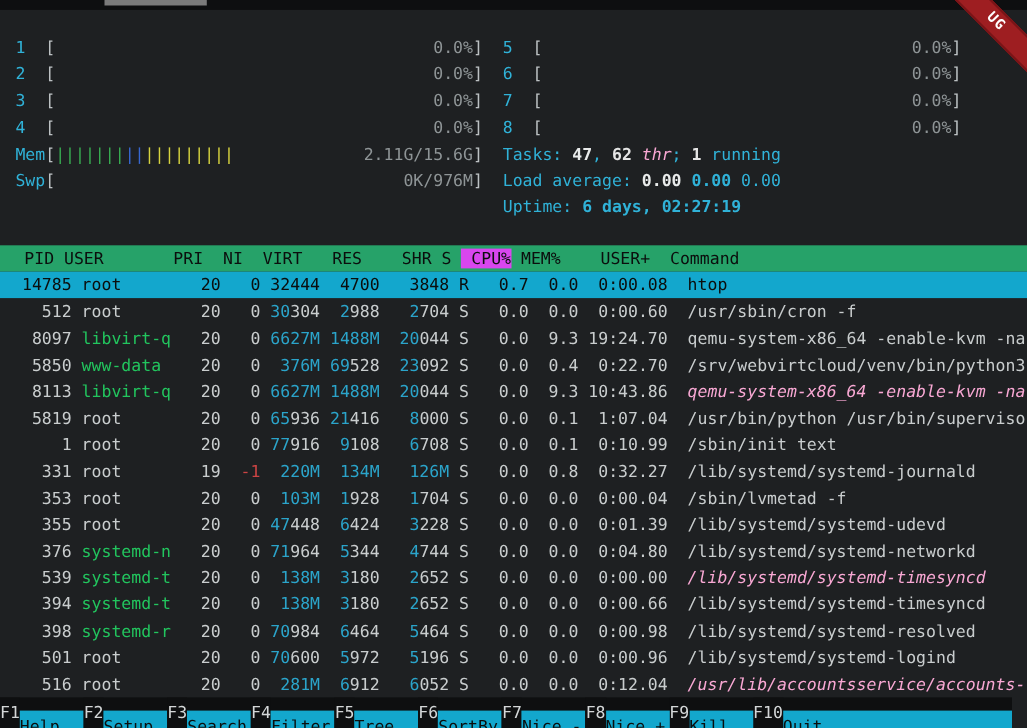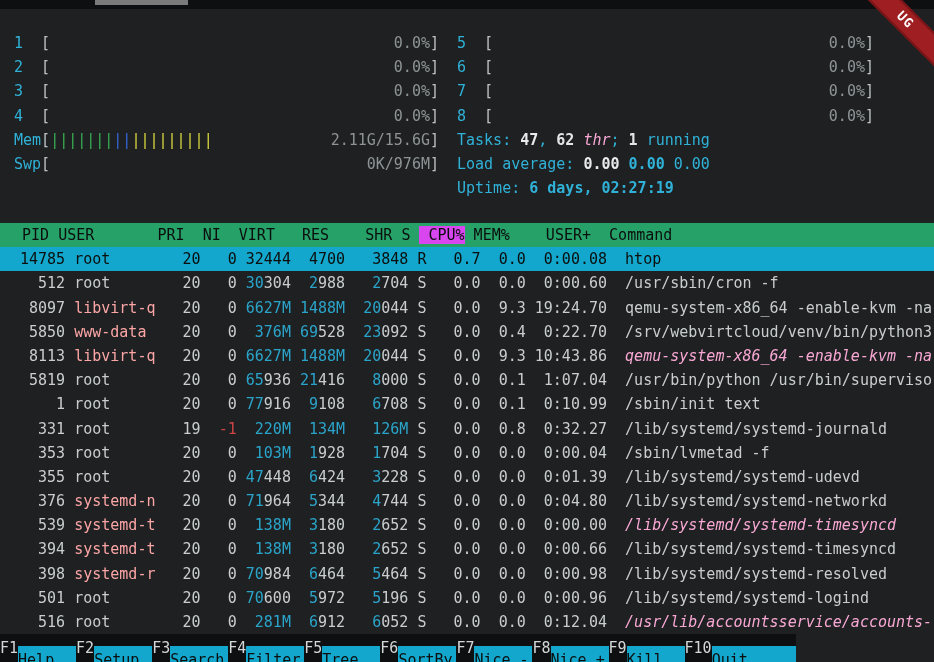--- a/index.html
+++ b/index.html
@@ -38,26 +38,26 @@
   
   #table{position:absolute;top:223px;left:0;width:934px;}
   .hrow{background:#26a269;color:#0b0e0d;height:24.2px;line-height:24.2px;
         white-space:pre;padding-left:4px;overflow:hidden;}
   .hrow span{color:#0b0e0d;}
   .sortcol{background:#d946ef;}
   .row{height:24.2px;line-height:24.2px;white-space:pre;padding-left:20px;overflow:hidden;}
   .row.selected{background:#13a7cd;}
   .row.selected span{color:#0b0e0d;}
   .w{color:#c9cdce;}
-  .dim{color:#fca5a5;text-align:right;}
+  .dim{color:#22c55e;text-align:right;}
   .c{color:#2ba4ca;}
   .red{color:#cc4444;}
 
   
-  #fbar{position:absolute;left:0;top:634px;width:796px;height:28px;background:#0e0f10;
+  #fbar{position:absolute;left:0;top:634px;width:920px;height:28px;background:#0e0f10;
         display:flex;line-height:28px;white-space:pre;overflow:hidden;}
   .fkey{color:#d4d7d8;background:#0e0f10;}
   .flabel{background:#13a7cd;color:#0b0e0d;width:58px;overflow:hidden;margin-top:12px;}
   .flabel.last{flex:1;}
 </style>
 </head>
 <body>
 
 <div id="screen">
   <div id="topstrip">

